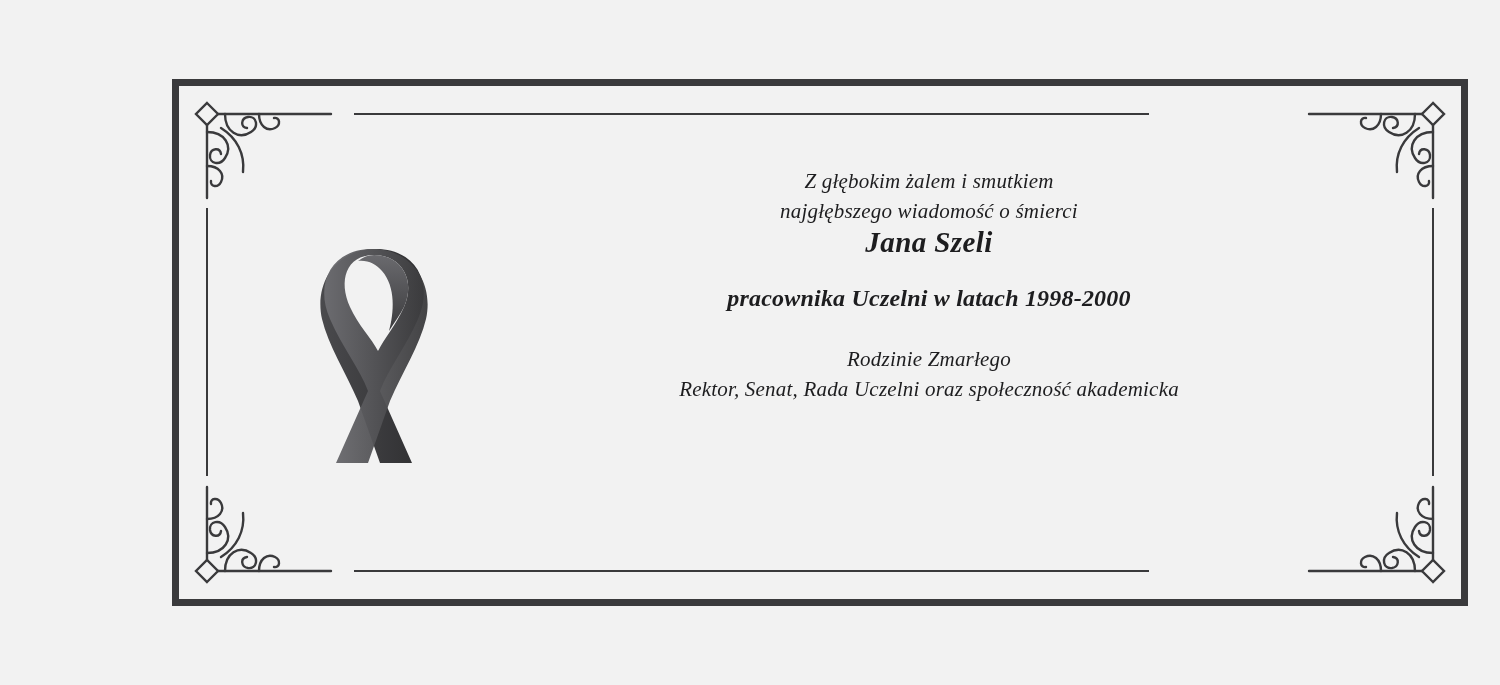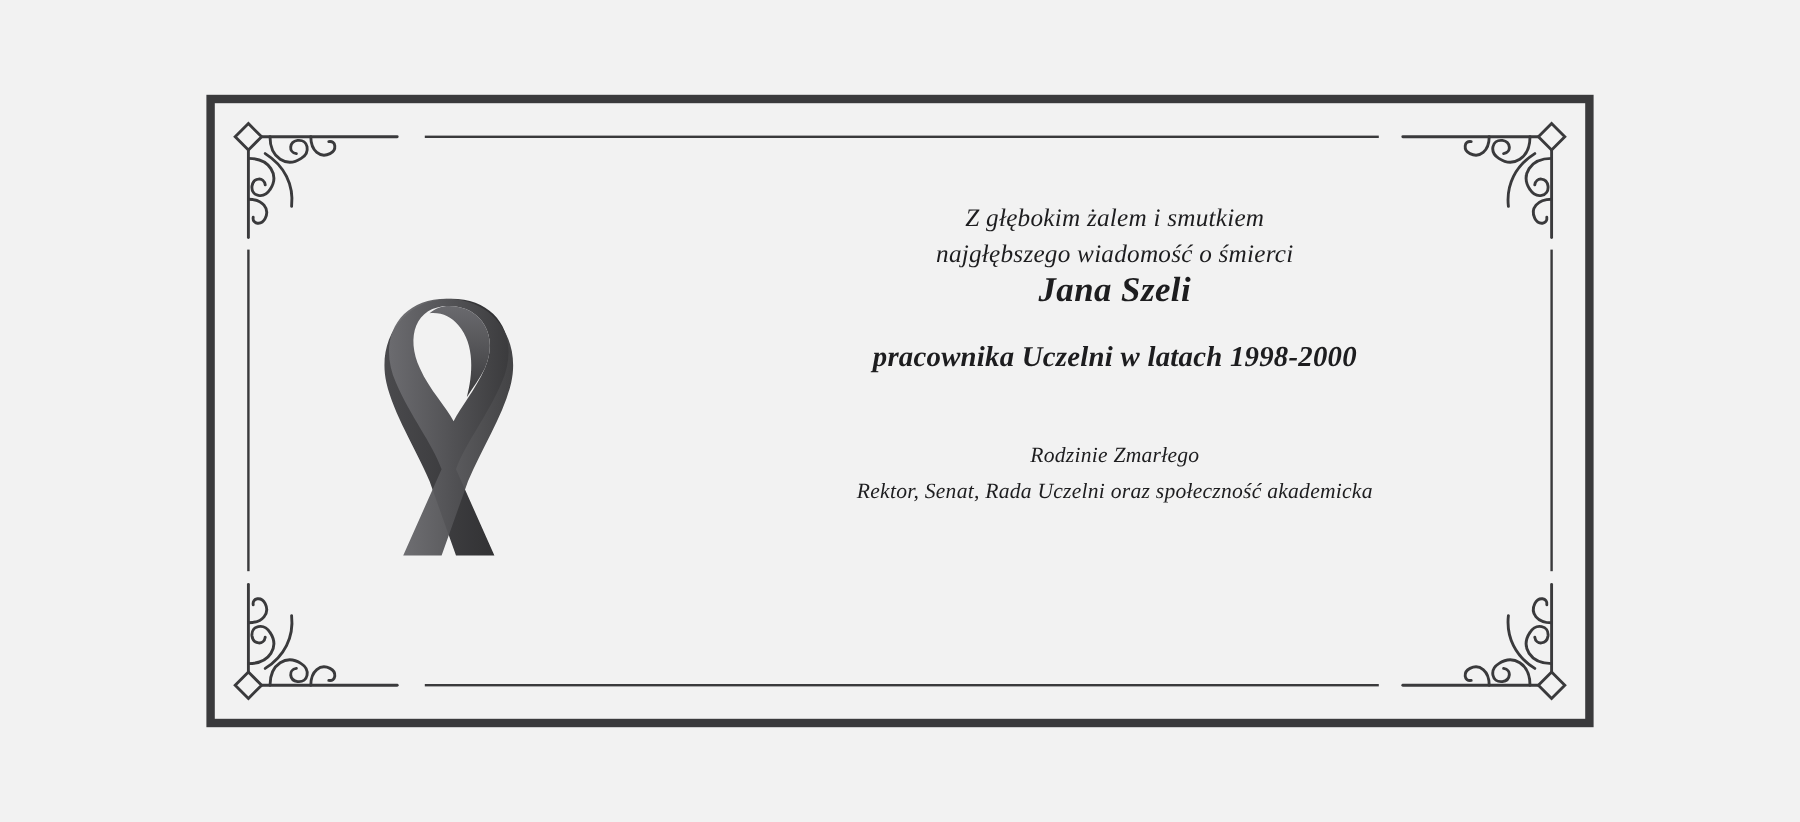--- a/index.html
+++ b/index.html
@@ -19,21 +19,21 @@
     width: 1500px;
     height: 685px;
     background: #f2f2f2;
   }
 
   
   .notice {
     position: absolute;
     left: 172px;
     top: 79px;
-    width: 1156px;
+    width: 1296px;
     height: 527px;
     background: #f2f2f2;
     border: 7px solid #3a3a3c;
     box-sizing: border-box;
   }
 
   
   .inner-rule {
     position: absolute;
     background: #3a3a3c;
@@ -86,22 +86,22 @@
     font-weight: bold;
     letter-spacing: 0.4px;
   }
   .role {
     margin-top: 26px;
     font-size: 24px;
     font-weight: bold;
     letter-spacing: 0.2px;
   }
   .condolences {
-    margin-top: 52px;
-    font-size: 18px;
+    margin-top: 32px;
+    font-size: 21px;
     line-height: 30px;
     letter-spacing: 0.2px;
   }
   .line { display: block; }
 </style>
 </head>
 <body>
 
 <div class="page">
   <div class="notice">

